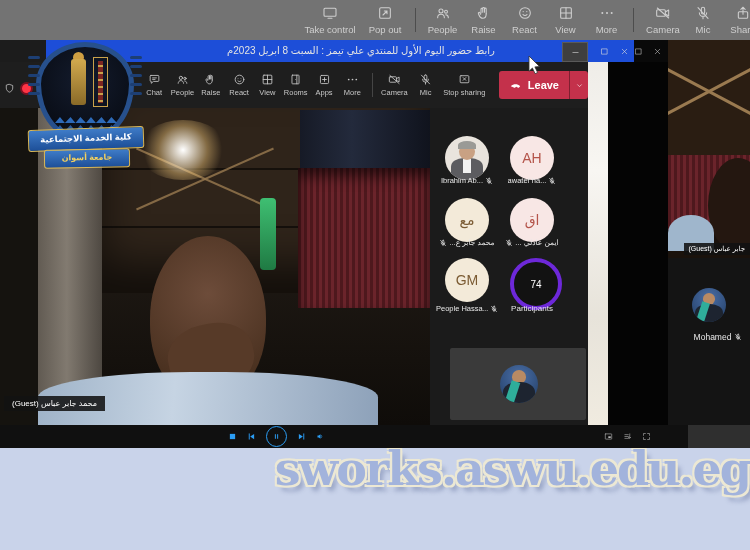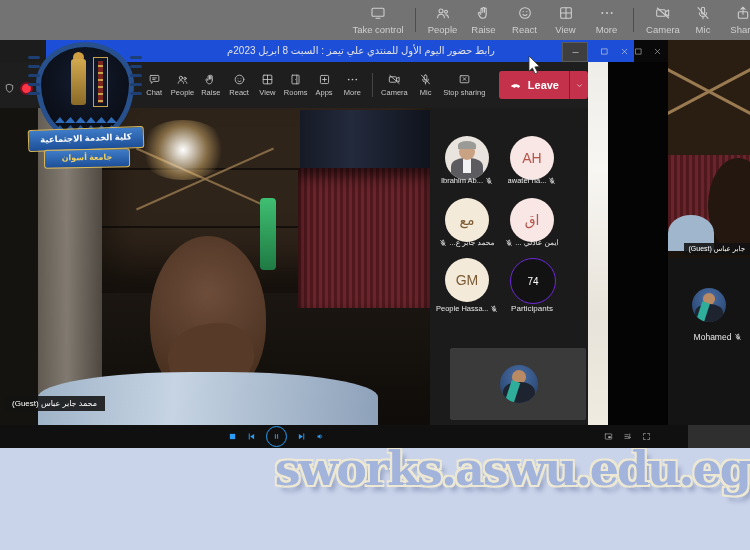--- a/index.html
+++ b/index.html
@@ -77,21 +77,21 @@
 
   
   .panel{position:relative;width:158px;height:317px;background:#1b1b1b;overflow:hidden;}
   .pav{position:absolute;width:44px;height:44px;border-radius:50%;display:flex;align-items:center;
        justify-content:center;font-size:14px;font-weight:normal;overflow:hidden;}
   .pname{position:absolute;width:64px;display:flex;align-items:center;justify-content:center;gap:2px;
          color:#e8e8e8;font-size:7.5px;white-space:nowrap;}
   .pname .nm{overflow:hidden;text-overflow:clip;max-width:52px;}
   .cream{background:#f3ead9;color:#7a5a32;}
   .pink{background:#f8e7e5;color:#b4544a;}
-  .count-circle{background:#121212;border:1px solid #6d28d9;color:#fff;font-size:10px;font-weight:normal;}
+  .count-circle{background:#121212;border:4px solid #6d28d9;color:#fff;font-size:10px;font-weight:normal;}
   
   .photo1{background:#e9e4dd;position:relative;}
   .photo1 .hd{position:absolute;left:14px;top:7px;width:16px;height:17px;border-radius:50%;background:#c9a183;}
   .photo1 .hair{position:absolute;left:13px;top:5px;width:18px;height:8px;border-radius:50% 50% 0 0;background:#9a9a96;}
   .photo1 .suit{position:absolute;left:6px;top:22px;width:32px;height:22px;border-radius:40% 40% 0 0;background:#5c5c60;}
   .photo1 .shirt{position:absolute;left:18px;top:23px;width:8px;height:14px;background:#f2f2f2;}
   .photo2{position:relative;background:radial-gradient(circle at 50% 30%,#4a6ea6,#28456f 80%);}
   .photo2 .hd{position:absolute;left:31%;top:14%;width:38%;height:36%;border-radius:50%;background:#b98a63;}
   .photo2 .bd{position:absolute;left:8%;top:46%;width:84%;height:58%;border-radius:45% 45% 0 0;background:#1d2430;}
   .photo2 .sash{position:absolute;left:20%;top:42%;width:24%;height:60%;background:#2fae9b;transform:rotate(18deg);}
@@ -169,20 +169,29 @@
   <div class="abs top-toolbar">
     <div class="tt-row">
       <div class="tbtn w58">
         <span>
             <svg class="ic" viewBox="0 0 24 24">
               <rect x="3" y="5" width="18" height="12" rx="1.5"></rect>
               <path d="M9 20h6"></path>
             </svg>
           </span>
         <span class="lbl">Take control</span>
+      </div>
+      <div class="tbtn w46">
+        <span>
+            <svg class="ic" viewBox="0 0 24 24">
+              <rect x="4" y="4" width="16" height="16" rx="2"></rect>
+              <path d="M9 15l6-6M11 9h4v4"></path>
+            </svg>
+          </span>
+        <span class="lbl">Pop out</span>
       </div>
       <div class="vsep"></div>
       <div class="tbtn w40">
         <span>
             <svg class="ic" viewBox="0 0 24 24">
               <circle cx="9" cy="9" r="3"></circle>
               <path d="M4 19c0-2.8 2.2-5 5-5s5 2.2 5 5"></path>
               <circle cx="16.5" cy="10" r="2.2"></circle>
               <path d="M16 14.6c2.3.3 4 2.1 4 4.4"></path>
             </svg>

